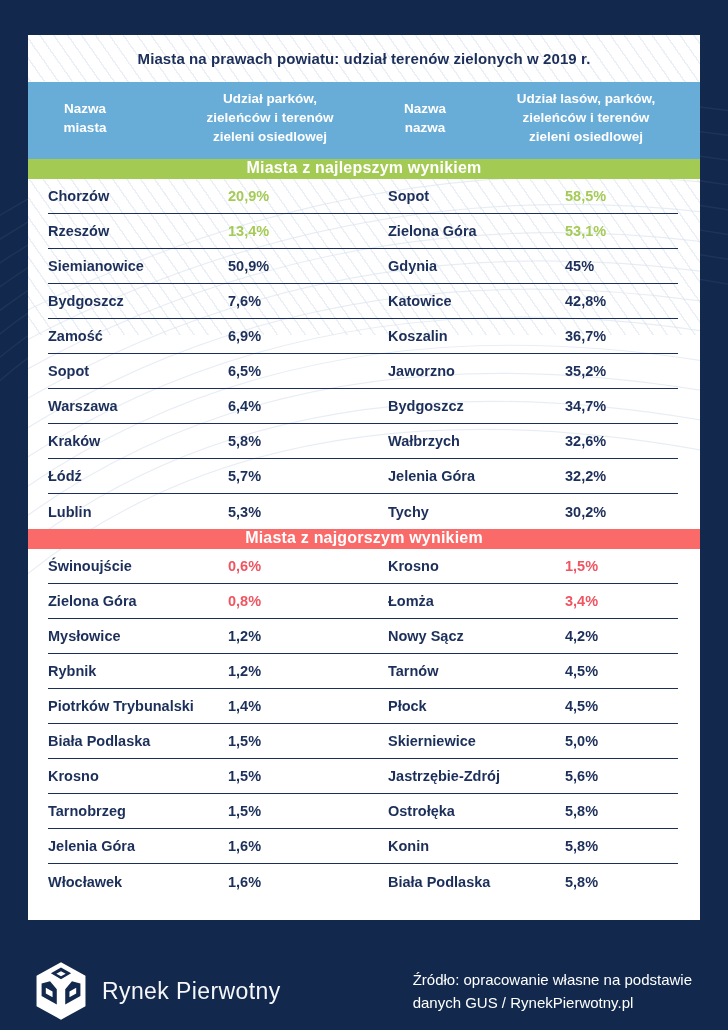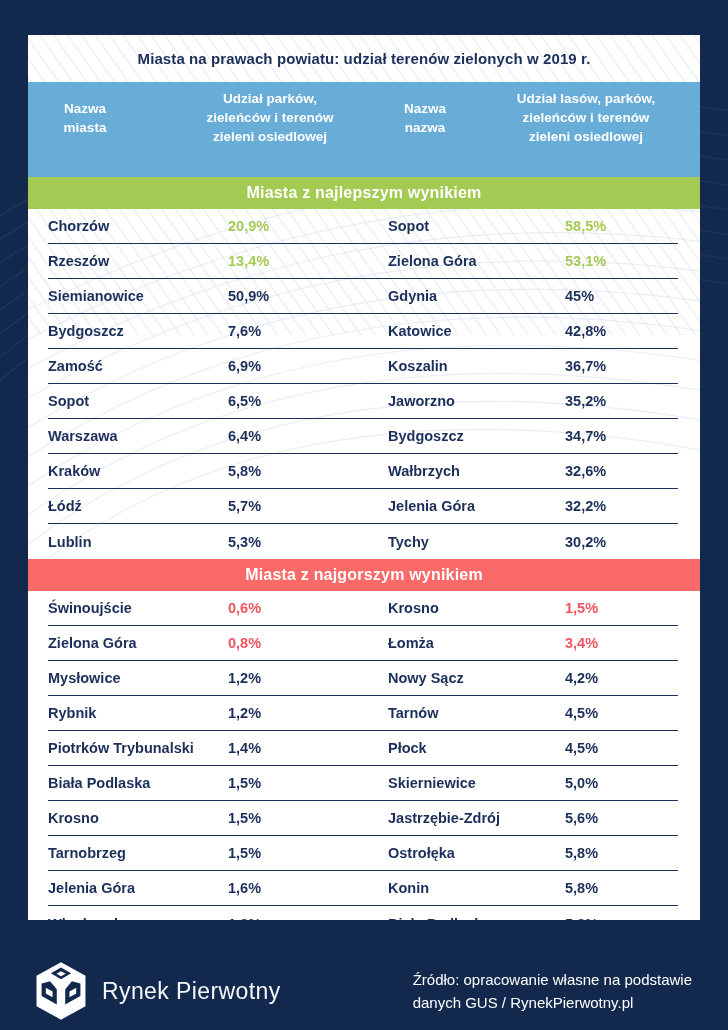--- a/index.html
+++ b/index.html
@@ -24,34 +24,34 @@
 
   .title-bar {
     position:relative; height:47px; display:flex; align-items:center; justify-content:center;
   }
   .title-bar h1 {
     font-size:15px; font-weight:700; color:var(--text-navy,#1c2f5a); letter-spacing:0.1px;
     white-space:nowrap;
   }
 
   .cols-header {
-    position:relative; height:95px; background:var(--header-blue,#68acd8);
+    position:relative; height:77px; background:var(--header-blue,#68acd8);
   }
   .hcell {
     position:absolute; top:0; height:73px; display:flex; align-items:center; justify-content:center;
     color:#ffffff; font-size:13.5px; font-weight:700; line-height:1.4;
     text-align:center; white-space:pre-line;
   }
   .hcell.c1 { left:0;    width:114px; }
   .hcell.c2 { left:132px; width:220px; }
   .hcell.c3 { left:340px; width:114px; }
   .hcell.c4 { left:448px; width:220px; }
 
   .banner {
-    position:relative; height:32px; display:flex; align-items:center; justify-content:center;
+    position:relative; height:20px; display:flex; justify-content:center;
   }
   .banner span { color:#ffffff; font-size:16px; font-weight:700; letter-spacing:0.2px; }
 
   .rows { position:relative; }
   .row {
     position:relative; height:35px; margin:0 22px 0 20px;
     display:grid; grid-template-columns:180px 160px 177px 1fr;
     align-items:center;
     border-bottom:1px solid var(--text-navy,#1c2f5a);
   }

